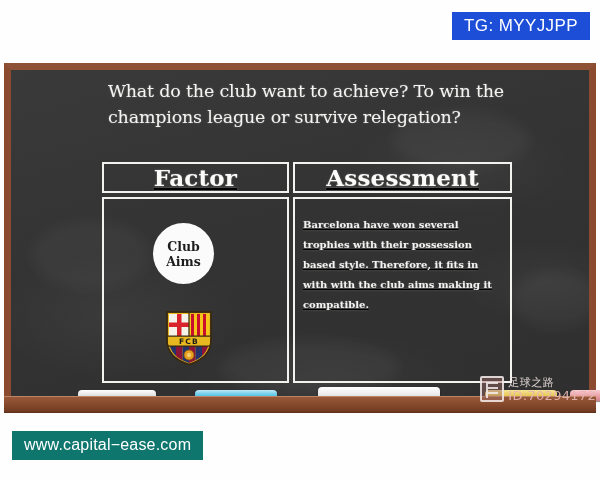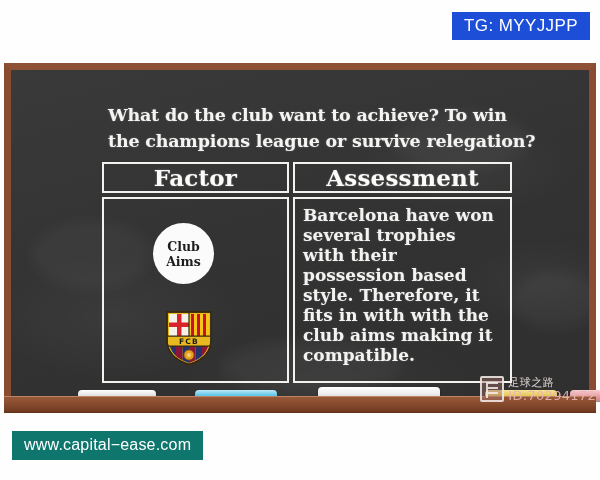--- a/index.html
+++ b/index.html
@@ -80,44 +80,45 @@
     background: rgba(255,255,255,0.035);
     border-radius: 50%;
     filter: blur(6px);
     pointer-events: none;
   }
 
   
   .heading {
     position: absolute;
     left: 97px;
-    top: 32px;
+    top: 8px;
     width: 430px;
     color: #f4f4f2;
     font-family: "DejaVu Serif", serif;
-    font-weight: bold;
+    font-weight: normal;
     font-size: 17.5px;
     line-height: 26px;
     letter-spacing: -0.2px;
     text-shadow: 0 0 2px rgba(255,255,255,0.28);
   }
 
   
   .tbl {
     position: absolute;
     left: 91px;
     top: 92px;
     width: 410px;
     height: 221px;
   }
   .cell {
     position: absolute;
     box-sizing: border-box;
     border: 2.5px solid #f2f2ef;
     background: transparent;
+    text-decoration: underline;
   }
   .cell-head-left   { left: 0;     top: 0;   width: 187px; height: 31px; }
   .cell-head-right  { left: 191px; top: 0;   width: 219px; height: 31px; }
   .cell-body-left   { left: 0;     top: 35px; width: 187px; height: 186px; }
   .cell-body-right  { left: 191px; top: 35px; width: 219px; height: 186px; }
 
   .th {
     color: #fbfbf9;
     font-family: "DejaVu Serif", serif;
     font-weight: bold;
@@ -129,23 +130,23 @@
     display: flex;
     align-items: center;
     justify-content: center;
     height: 100%;
   }
 
   .assessment {
     color: #f3f3f1;
     font-family: "DejaVu Serif", serif;
     font-weight: bold;
-    font-size: 17px;
+    font-size: 10px;
     line-height: 20px;
-    padding: 6px 8px 0 8px;
+    padding: 16px 8px 0 8px;
     text-shadow: 0 0 2px rgba(255,255,255,0.22);
   }
 
   
   .aims-circle {
     position: absolute;
     left: 49px;
     top: 24px;
     width: 61px;
     height: 61px;

